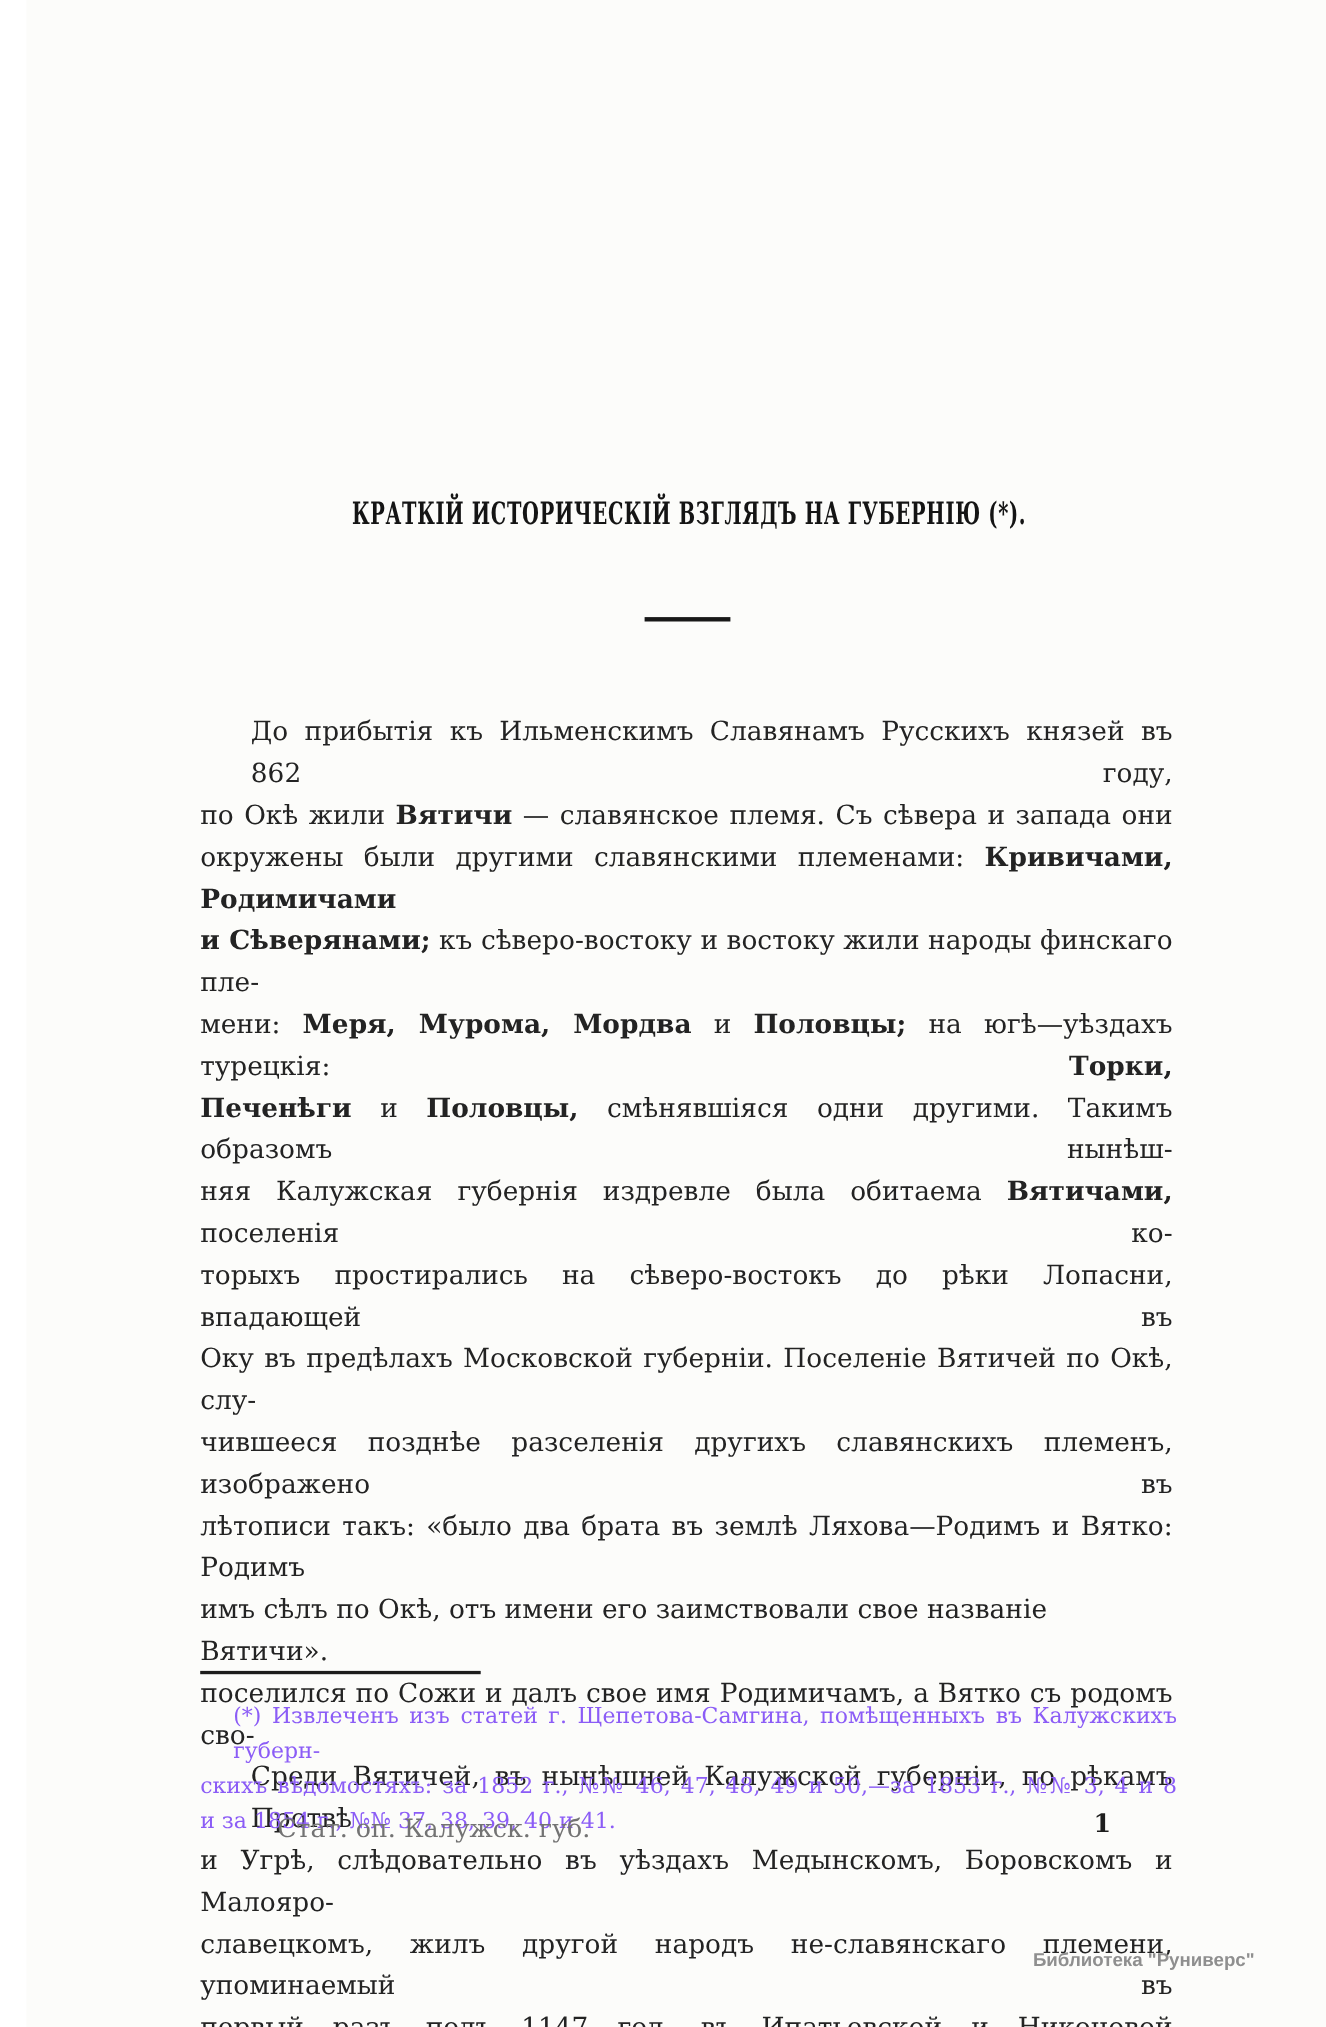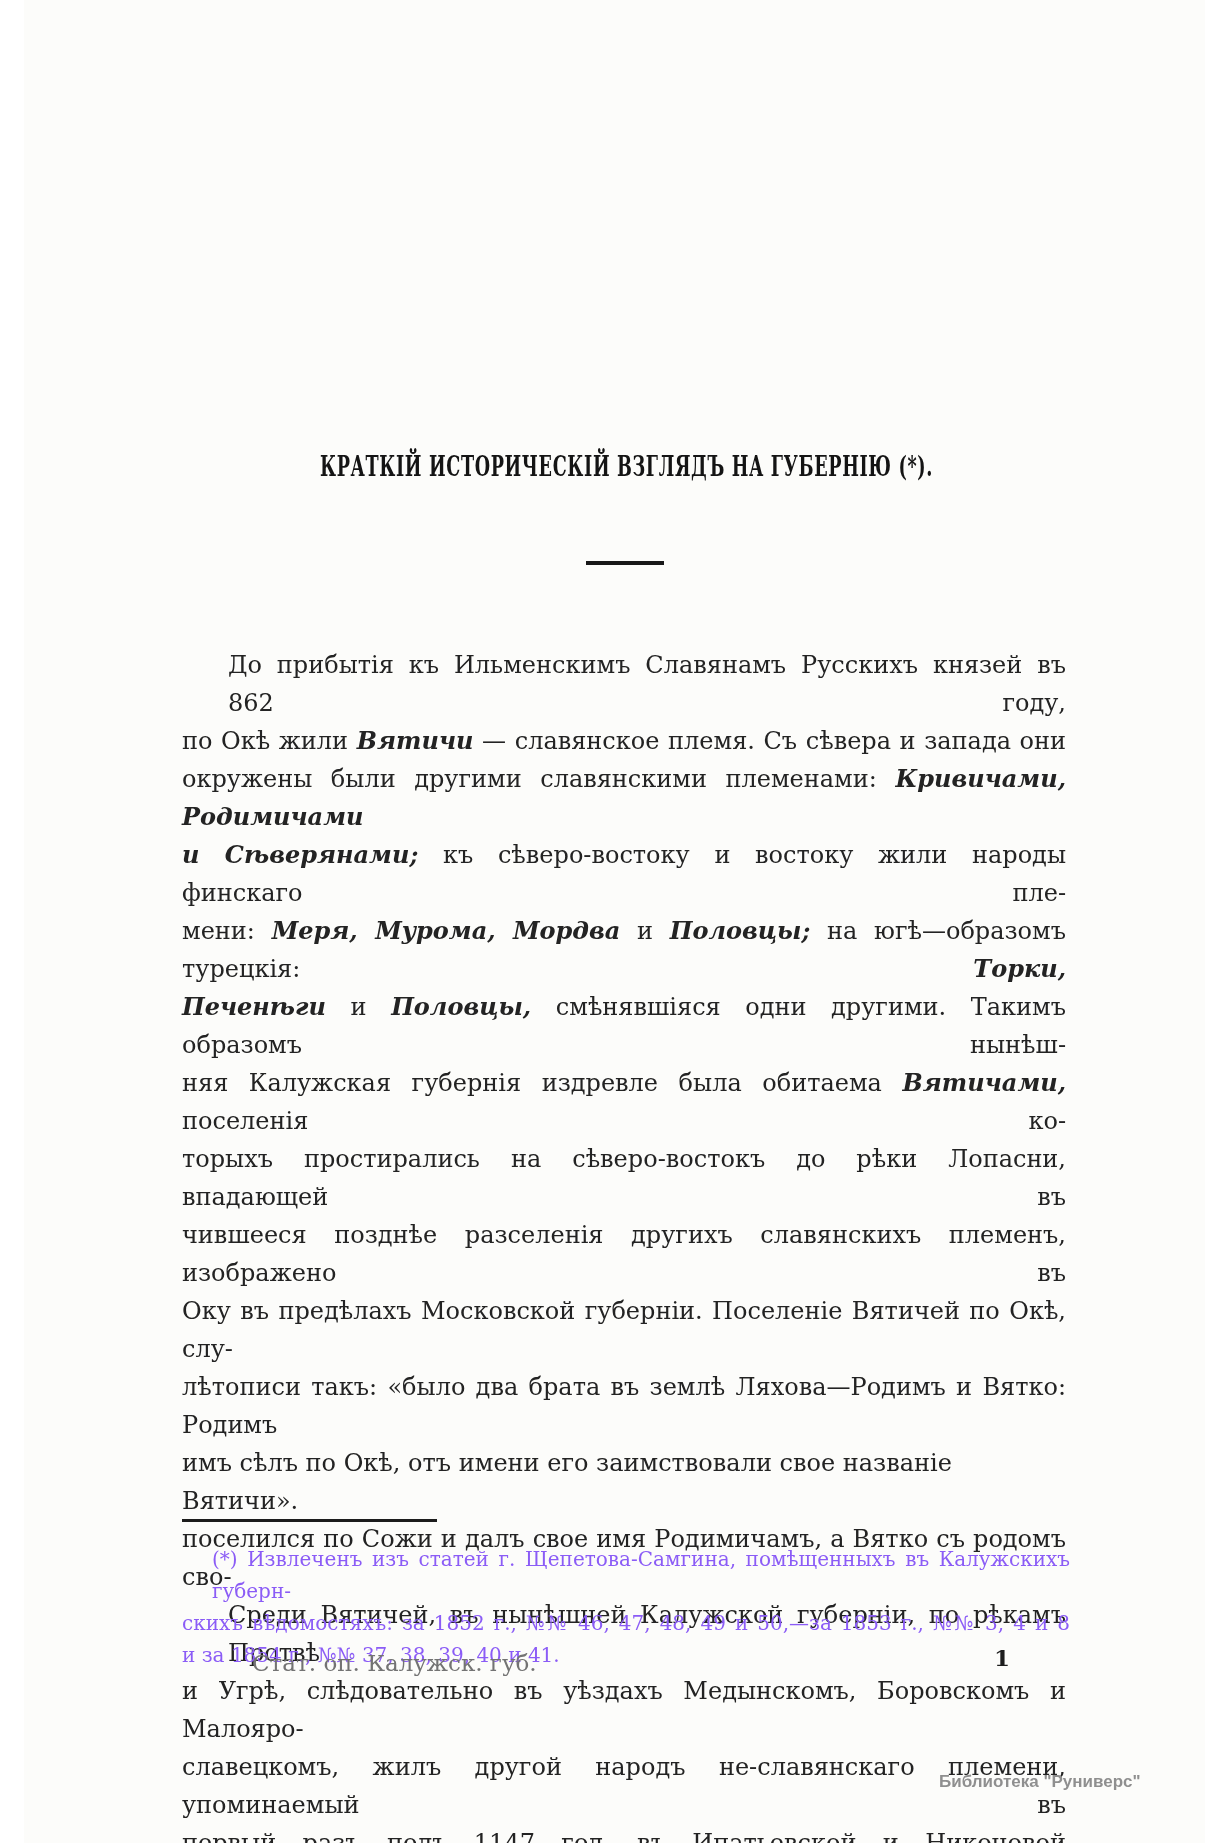--- a/index.html
+++ b/index.html
@@ -40,21 +40,21 @@
     left: 158px;
     top: 646px;
     width: 884px;
     font-size: 24px;
     line-height: 38px;
     color: #232323;
   }
   .line { text-align: left; white-space: normal; }
   .line.j { text-align: justify; text-align-last: justify; }
   .body-text .line.ind { padding-left: 46px; }
-  .bi { font-style: italic; font-weight: bold; }
+  .bi { font-weight: bold; }
   .footnote-rule {
     position: absolute;
     left: 158px;
     top: 1519px;
     width: 255px;
     height: 3px;
     background: #1c1c1c;
   }
   .footnote {
     position: absolute;
@@ -95,26 +95,26 @@
 <body>
 
 <div class="page">
   <h1 class="title">КРАТКІЙ ИСТОРИЧЕСКІЙ ВЗГЛЯДЪ НА ГУБЕРНІЮ (*).</h1>
   <div class="title-rule"></div>
   <div class="body-text">
       <div class="line j ind"><span>До прибытія къ Ильменскимъ Славянамъ Русскихъ князей въ 862 году,</span></div>
       <div class="line j"><span>по Окѣ жили </span><span class="bi">Вятичи</span><span> — славянское племя. Съ сѣвера и запада они</span></div>
       <div class="line j"><span>окружены были другими славянскими племенами: </span><span class="bi">Кривичами, Родимичами</span></div>
       <div class="line j"><span class="bi">и Сѣверянами;</span><span> къ сѣверо-востоку и востоку жили народы финскаго пле-</span></div>
-      <div class="line j"><span>мени: </span><span class="bi">Меря, Мурома, Мордва</span><span> и </span><span class="bi">Половцы;</span><span> на югѣ—образомъ турецкія: </span><span class="bi">Торки,</span></div>
+      <div class="line j"><span>мени: </span><span class="bi">Меря, Мурома, Мордва</span><span> и </span><span class="bi">Половцы;</span><span> на югѣ—уѣздахъ турецкія: </span><span class="bi">Торки,</span></div>
       <div class="line j"><span class="bi">Печенѣги</span><span> и </span><span class="bi">Половцы,</span><span> смѣнявшіяся одни другими. Такимъ образомъ нынѣш-</span></div>
       <div class="line j"><span>няя Калужская губернія издревле была обитаема </span><span class="bi">Вятичами,</span><span> поселенія ко-</span></div>
       <div class="line j"><span>торыхъ простирались на сѣверо-востокъ до рѣки Лопасни, впадающей въ</span></div>
+      <div class="line j"><span>Оку въ предѣлахъ Московской губерніи. Поселеніе Вятичей по Окѣ, слу-</span></div>
       <div class="line j"><span>чившееся позднѣе разселенія другихъ славянскихъ племенъ, изображено въ</span></div>
-      <div class="line j"><span>Оку въ предѣлахъ Московской губерніи. Поселеніе Вятичей по Окѣ, слу-</span></div>
       <div class="line j"><span>лѣтописи такъ: «было два брата въ землѣ Ляхова—Родимъ и Вятко: Родимъ</span></div>
       <div class="line"><span>имъ сѣлъ по Окѣ, отъ имени его заимствовали свое названіе Вятичи».</span></div>
       <div class="line j"><span>поселился по Сожи и далъ свое имя Родимичамъ, а Вятко съ родомъ сво-</span></div>
       <div class="line j ind"><span>Среди Вятичей, въ нынѣшней Калужской губерніи, по рѣкамъ Протвѣ</span></div>
       <div class="line j"><span>и Угрѣ, слѣдовательно въ уѣздахъ Медынскомъ, Боровскомъ и Малояро-</span></div>
       <div class="line j"><span>славецкомъ, жилъ другой народъ не-славянскаго племени, упоминаемый въ</span></div>
       <div class="line j"><span>первый разъ подъ 1147 год. въ Ипатьевской и Никоновой лѣтописяхъ.</span></div>
     </div>
   <div class="footnote-rule"></div>
   <div class="footnote">

